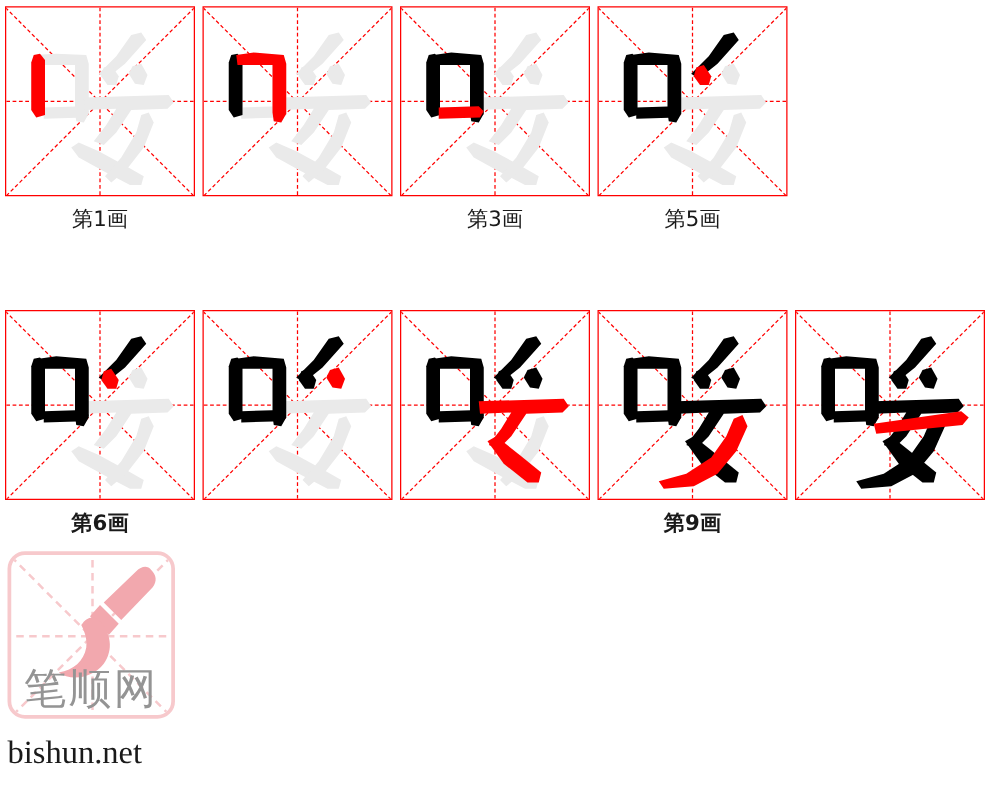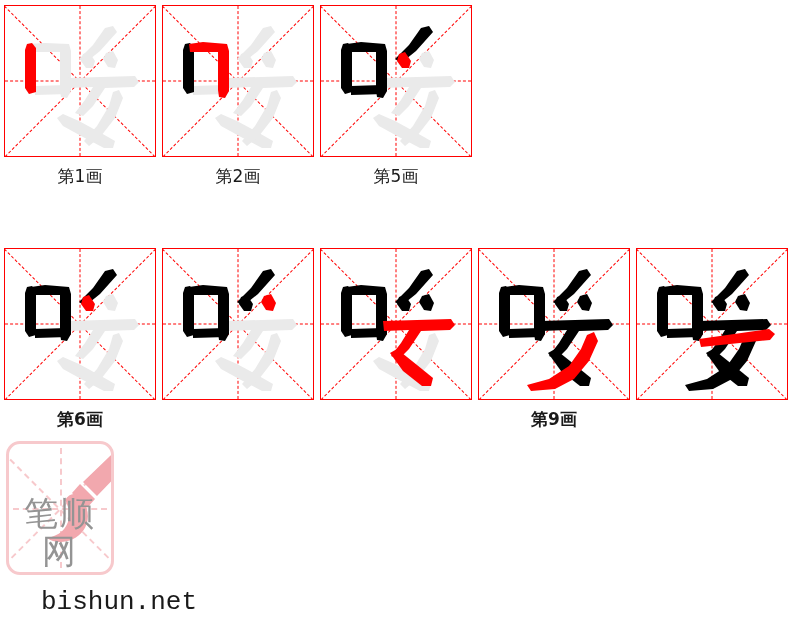--- a/index.html
+++ b/index.html
@@ -88,21 +88,21 @@
   }
 
   
   .footer {
     position: absolute;
     left: 6px;
     top: 441px;
   }
   .logo-box {
     position: relative;
-    width: 108px;
+    width: 134px;
     height: 134px;
     border: 3px solid #f7c9cc;
     border-radius: 14px;
     box-sizing: border-box;
     overflow: hidden;
     background: #ffffff;
   }
   .logo-guide {
     position: absolute;
     pointer-events: none;
@@ -131,22 +131,21 @@
     color: #949494;
     letter-spacing: 2px;
     font-family: "DejaVu Sans", "Liberation Sans", sans-serif;
   }
 
   .site-url {
     margin-top: 12px;
     font-size: 26px;
     line-height: 30px;
     color: #1a1a1a;
-    font-family: Liberation Mono, monospace;
-    margin-left: 35px;
+    font-family: Liberation Serif, serif;
   }
 </style>
 </head>
 <body>
 
 <div class="stroke-grid">
 
   <div class="stroke-row">
 
     <div class="stroke-cell">
@@ -187,23 +186,43 @@
             <use href="#ghost1"></use>
             <g fill="#000000">
               <path d="M20 44 L22 38 L27 37 L31 42 L31 86 L24 88 L20 82 Z"></path>
             </g>
             <g fill="#ff0000">
               <path d="M26 38 L40 36 L64 38 L66 45 L66 85 L62 92 L56 91 L55 84 L55 46 L27 46 Z"></path>
             </g>
           </svg>
         </div>
       </div>
-      <div class="cell-label">第2画</div>
-    </div>
-
+    </div>
+
+    <div class="stroke-cell">
+      <div class="cell-box">
+        <div class="guide guide-d guide-d1"></div>
+        <div class="guide guide-d guide-d2"></div>
+        <div class="guide guide-h"></div>
+        <div class="guide guide-v"></div>
+        <div class="glyph-layer">
+          <svg viewBox="0 0 150 150">
+            <use href="#ghost1"></use>
+            <g fill="#000000">
+              <path d="M20 44 L22 38 L27 37 L31 42 L31 86 L24 88 L20 82 Z"></path>
+              <path d="M26 38 L40 36 L64 38 L66 45 L66 85 L62 92 L56 91 L55 84 L55 46 L27 46 Z"></path>
+            </g>
+            <g fill="#ff0000">
+              <path d="M30 80 L62 79 L66 83 L63 88 L30 89 Z"></path>
+            </g>
+          </svg>
+        </div>
+      </div>
+      <div class="cell-label">第3画</div>
+    </div>
 
 
     <div class="stroke-cell">
       <div class="cell-box">
         <div class="guide guide-d guide-d1"></div>
         <div class="guide guide-d guide-d2"></div>
         <div class="guide guide-h"></div>
         <div class="guide guide-v"></div>
         <div class="glyph-layer">
           <svg viewBox="0 0 150 150">

